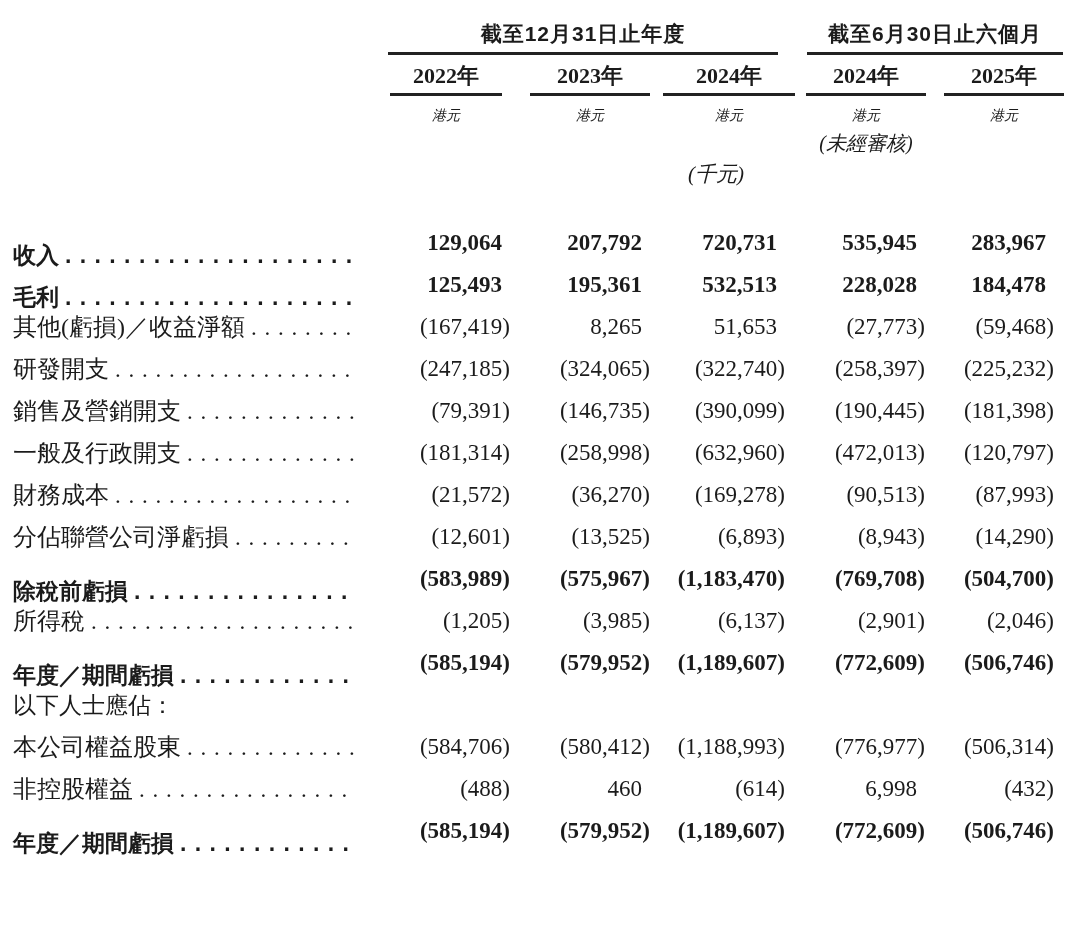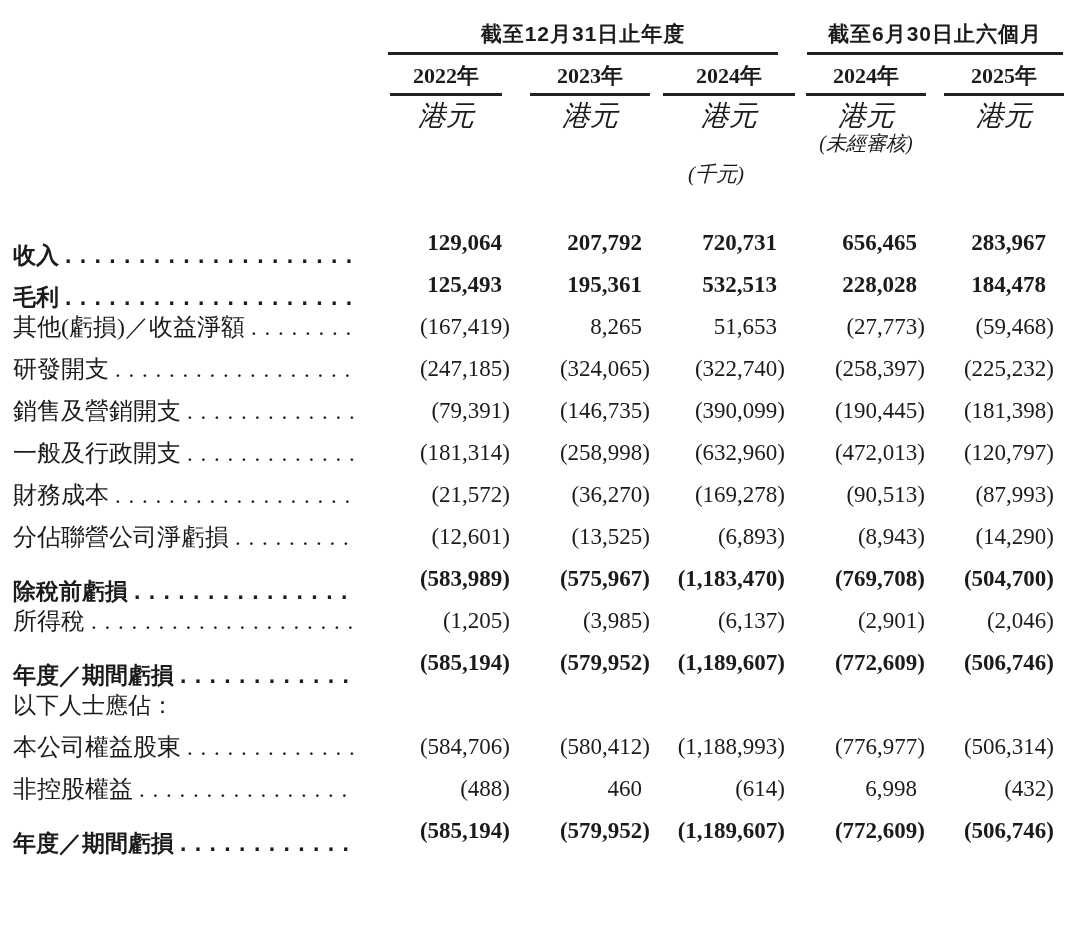--- a/index.html
+++ b/index.html
@@ -29,21 +29,21 @@
     text-align:center;font-weight:bold;font-size:22px;
   }
   .year-line{position:absolute;top:81px;height:3px;background:#222;}
   .u1{left:390px;width:112px;}
   .u2{left:530px;width:120px;}
   .u3{left:663px;width:132px;}
   .u4{left:806px;width:120px;}
   .u5{left:944px;width:120px;}
   .cur{
     position:absolute;top:91px;height:26px;line-height:26px;
-    text-align:center;font-style:italic;font-size:28px;
+    text-align:center;font-style:italic;font-size:14px;
   }
   .note{
     position:absolute;top:119px;height:24px;line-height:24px;
     text-align:center;font-style:italic;font-size:20px;white-space:nowrap;
   }
   .unit{
     position:absolute;top:149px;height:26px;line-height:26px;
     left:650px;width:132px;
     text-align:center;font-style:italic;font-size:21px;
   }
@@ -114,21 +114,21 @@
 
   <div class="rows" id="rows">
       <div class="row bold">
         <div class="lbl">
           <span>收入</span>
           <span class="leader"></span>
         </div>
         <div class="num c1 np">129,064</div>
         <div class="num c2 np">207,792</div>
         <div class="num c3 np">720,731</div>
-        <div class="num c4 np">656,465</div>
+        <div class="num c4 np">535,945</div>
         <div class="num c5 np">283,967</div>
       </div>
       <div class="row bold">
         <div class="lbl">
           <span>毛利</span>
           <span class="leader"></span>
         </div>
         <div class="num c1 np">125,493</div>
         <div class="num c2 np">195,361</div>
         <div class="num c3 np">532,513</div>

